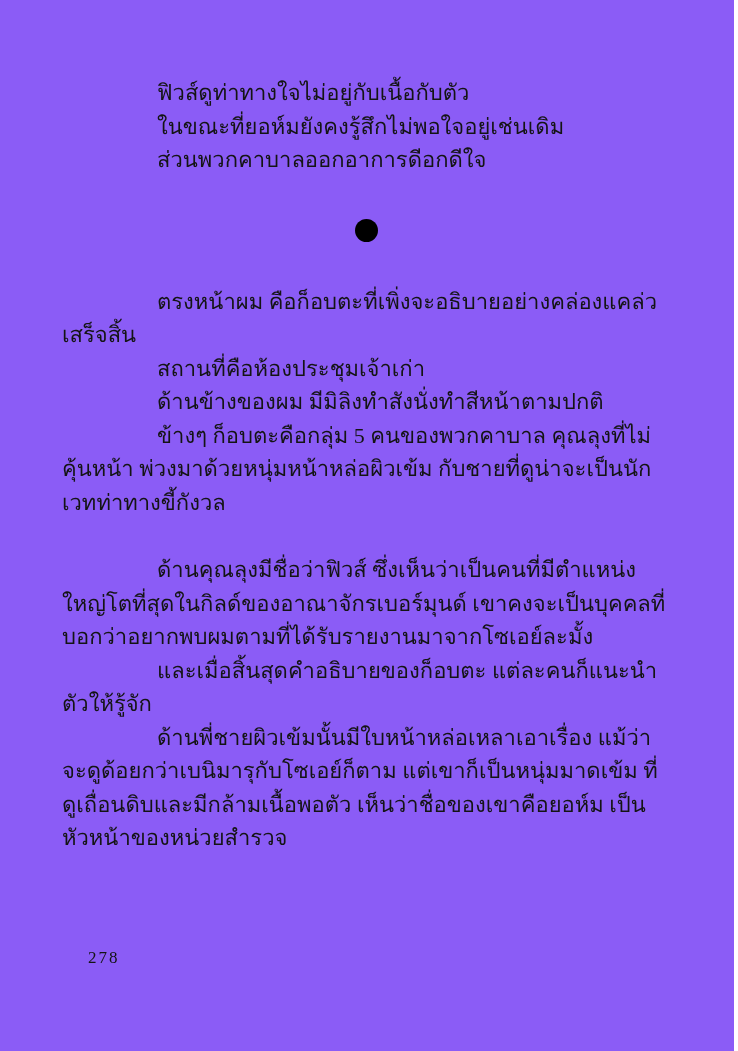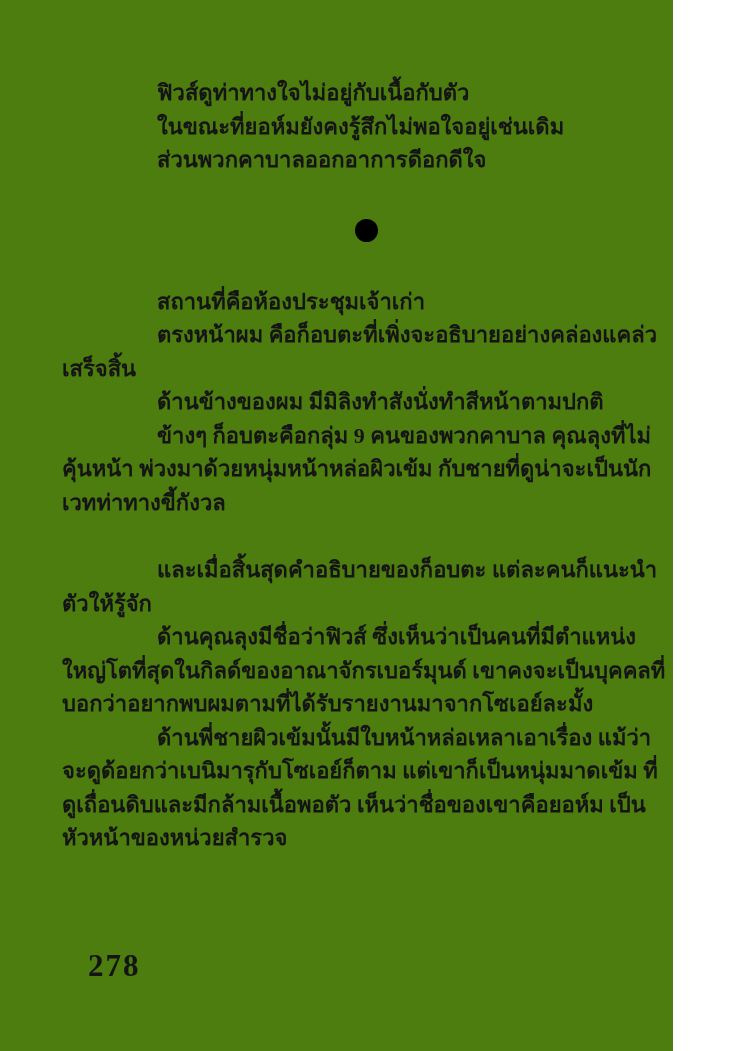--- a/index.html
+++ b/index.html
@@ -2,27 +2,26 @@
 <html lang="th"><head>
 <meta charset="utf-8">
 <style>
   html, body {
     margin: 0;
     padding: 0;
     background: #ffffff;
   }
   .page {
     position: relative;
-    width: 673px;
+    width: 734px;
     height: 1051px;
-    background: #4d7c0f;
+    background: #8b5cf6;
     color: #141414;
     font-family: "Liberation Serif", "DejaVu Serif", serif;
     overflow: hidden;
-    font-weight: bold;
   }
   .text-block {
     position: absolute;
     left: 62px;
     top: 76px;
     width: 608px;
     font-size: 22px;
     line-height: 33.5px;
     text-align: left;
     word-break: normal;
@@ -44,21 +43,21 @@
     border-radius: 50%;
     background: #000000;
   }
   .blank-line {
     height: 34px;
   }
   .page-number {
     position: absolute;
     left: 88px;
     top: 948px;
-    font-size: 31px;
+    font-size: 17px;
     letter-spacing: 2px;
     color: #141414;
     font-family: "Liberation Serif", "DejaVu Serif", serif;
   }
 </style>
 </head>
 <body>
 
 <div class="page">
 
@@ -68,31 +67,31 @@
       <p>ฟิวส์ดูท่าทางใจไม่อยู่กับเนื้อกับตัว</p>
       <p>ในขณะที่ยอห์มยังคงรู้สึกไม่พอใจอยู่เช่นเดิม</p>
       <p>ส่วนพวกคาบาลออกอาการดีอกดีใจ</p>
     </div>
 
     <div class="divider">
       <span class="dot"></span>
     </div>
 
     <div>
+      <p>ตรงหน้าผม คือก็อบตะที่เพิ่งจะอธิบายอย่างคล่องแคล่วเสร็จสิ้น</p>
       <p>สถานที่คือห้องประชุมเจ้าเก่า</p>
-      <p>ตรงหน้าผม คือก็อบตะที่เพิ่งจะอธิบายอย่างคล่องแคล่วเสร็จสิ้น</p>
       <p>ด้านข้างของผม มีมิลิงทำสังนั่งทำสีหน้าตามปกติ</p>
-      <p>ข้างๆ ก็อบตะคือกลุ่ม 9 คนของพวกคาบาล คุณลุงที่ไม่คุ้นหน้า พ่วงมาด้วยหนุ่มหน้าหล่อผิวเข้ม กับชายที่ดูน่าจะเป็นนักเวทท่าทางขี้กังวล</p>
+      <p>ข้างๆ ก็อบตะคือกลุ่ม 5 คนของพวกคาบาล คุณลุงที่ไม่คุ้นหน้า พ่วงมาด้วยหนุ่มหน้าหล่อผิวเข้ม กับชายที่ดูน่าจะเป็นนักเวทท่าทางขี้กังวล</p>
     </div>
 
     <div class="blank-line"></div>
 
     <div>
+      <p>ด้านคุณลุงมีชื่อว่าฟิวส์ ซึ่งเห็นว่าเป็นคนที่มีตำแหน่งใหญ่โตที่สุดในกิลด์ของอาณาจักรเบอร์มุนด์ เขาคงจะเป็นบุคคลที่บอกว่าอยากพบผมตามที่ได้รับรายงานมาจากโซเอย์ละมั้ง</p>
       <p>และเมื่อสิ้นสุดคำอธิบายของก็อบตะ แต่ละคนก็แนะนำตัวให้รู้จัก</p>
-      <p>ด้านคุณลุงมีชื่อว่าฟิวส์ ซึ่งเห็นว่าเป็นคนที่มีตำแหน่งใหญ่โตที่สุดในกิลด์ของอาณาจักรเบอร์มุนด์ เขาคงจะเป็นบุคคลที่บอกว่าอยากพบผมตามที่ได้รับรายงานมาจากโซเอย์ละมั้ง</p>
       <p>ด้านพี่ชายผิวเข้มนั้นมีใบหน้าหล่อเหลาเอาเรื่อง แม้ว่าจะดูด้อยกว่าเบนิมารุกับโซเอย์ก็ตาม แต่เขาก็เป็นหนุ่มมาดเข้ม ที่ดูเถื่อนดิบและมีกล้ามเนื้อพอตัว เห็นว่าชื่อของเขาคือยอห์ม เป็นหัวหน้าของหน่วยสำรวจ</p>
     </div>
 
   </div>
 
   <div class="page-number">278</div>
 
 </div>
 
 </body></html>

